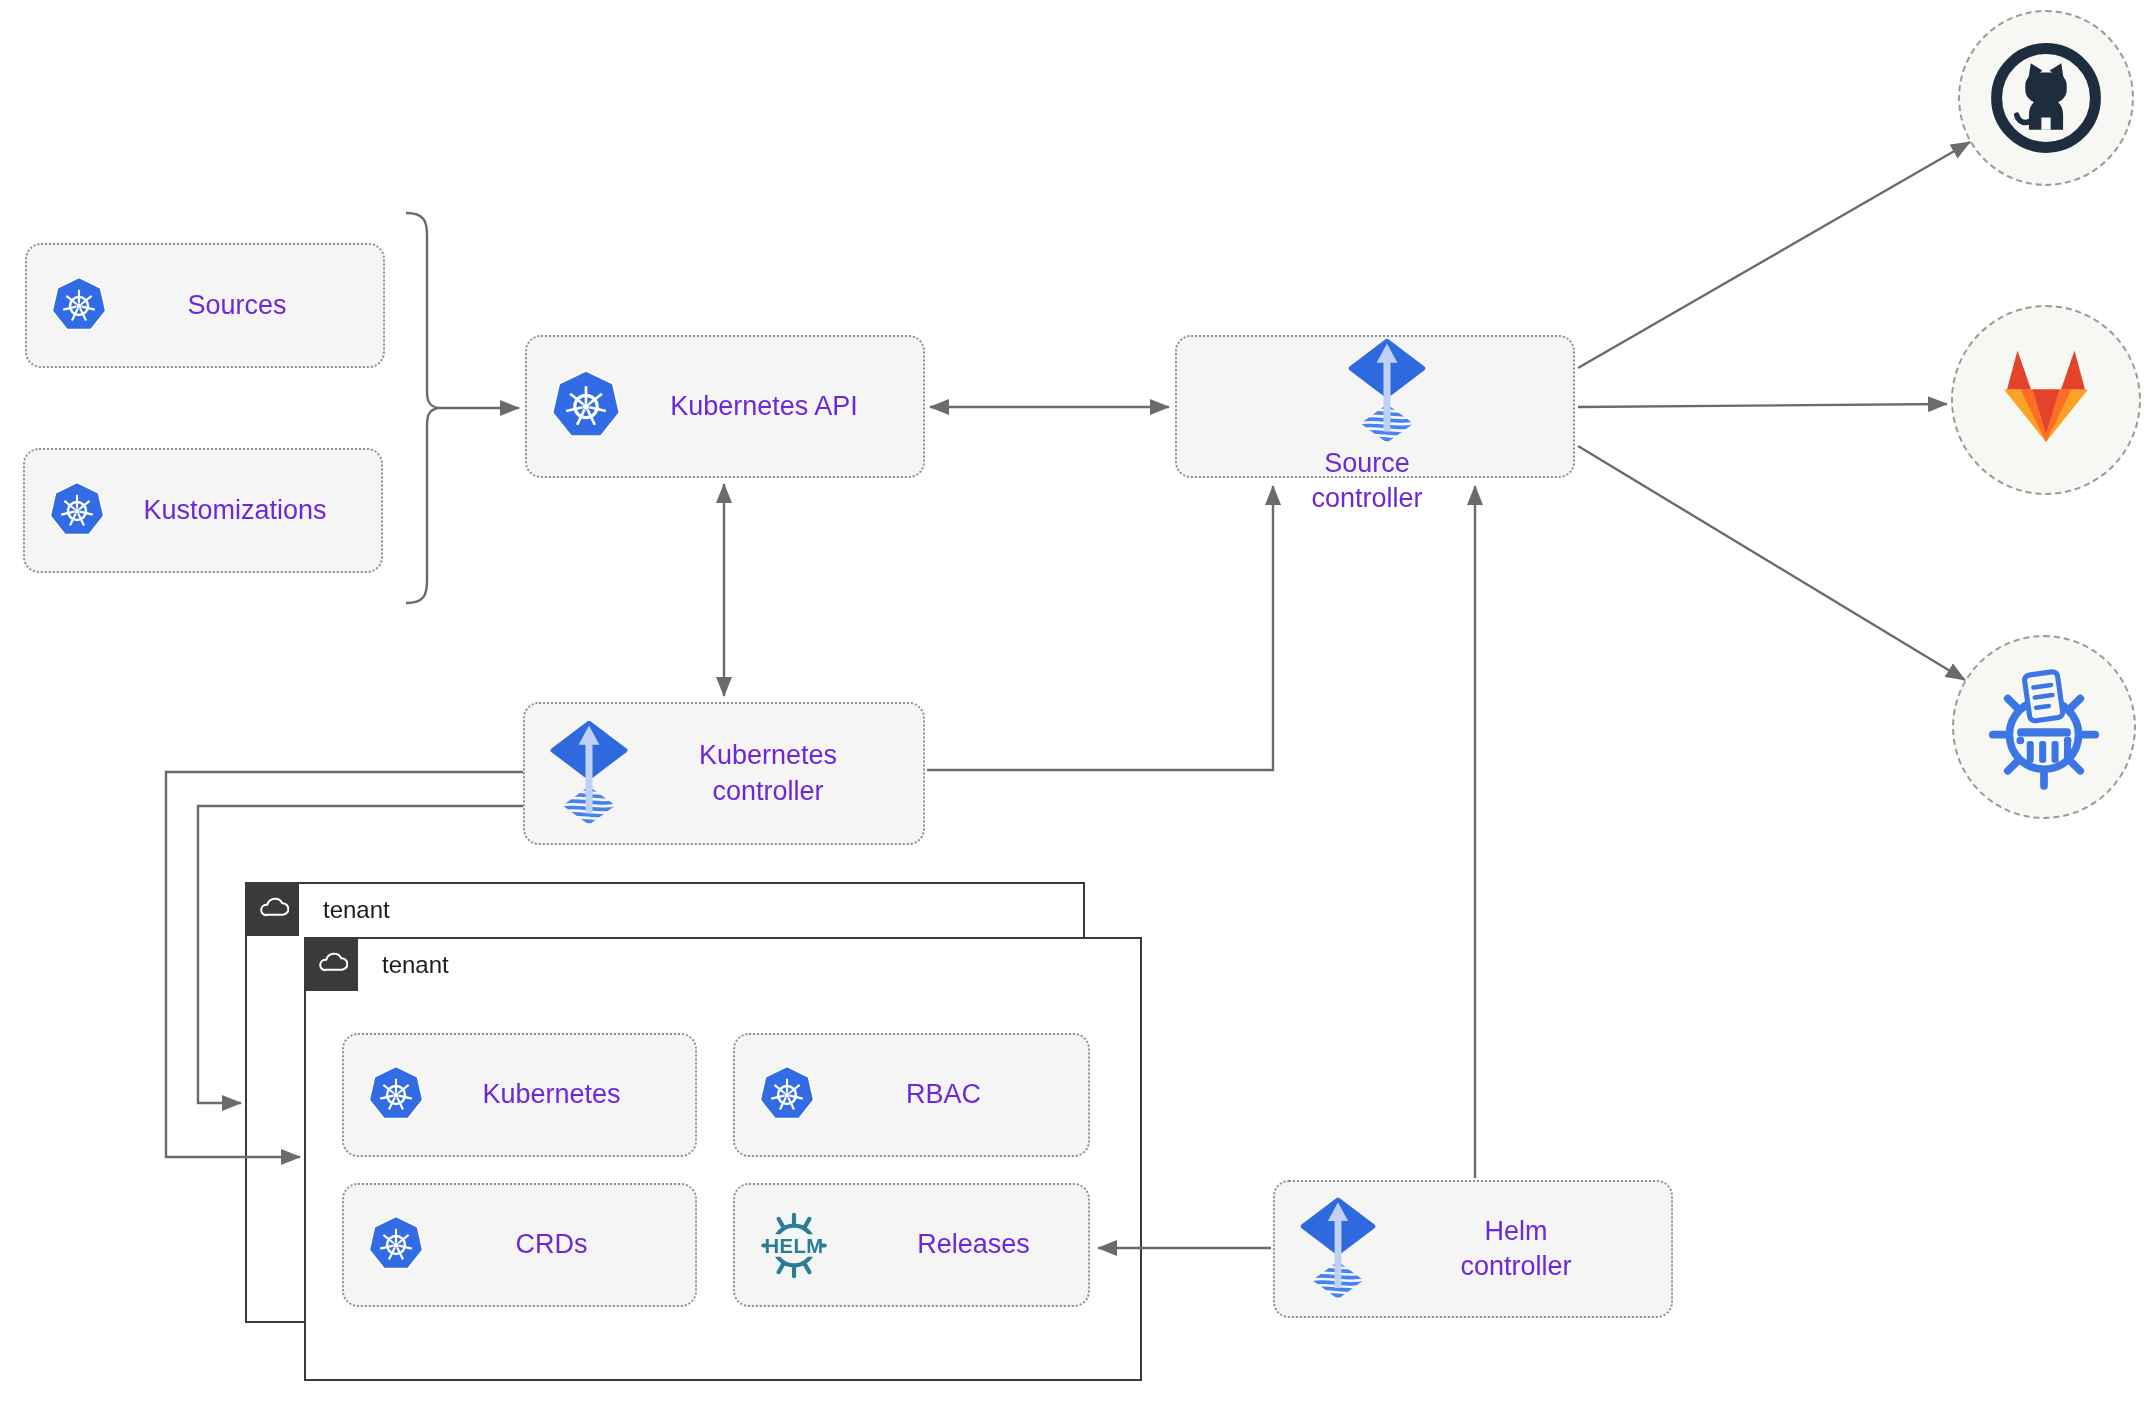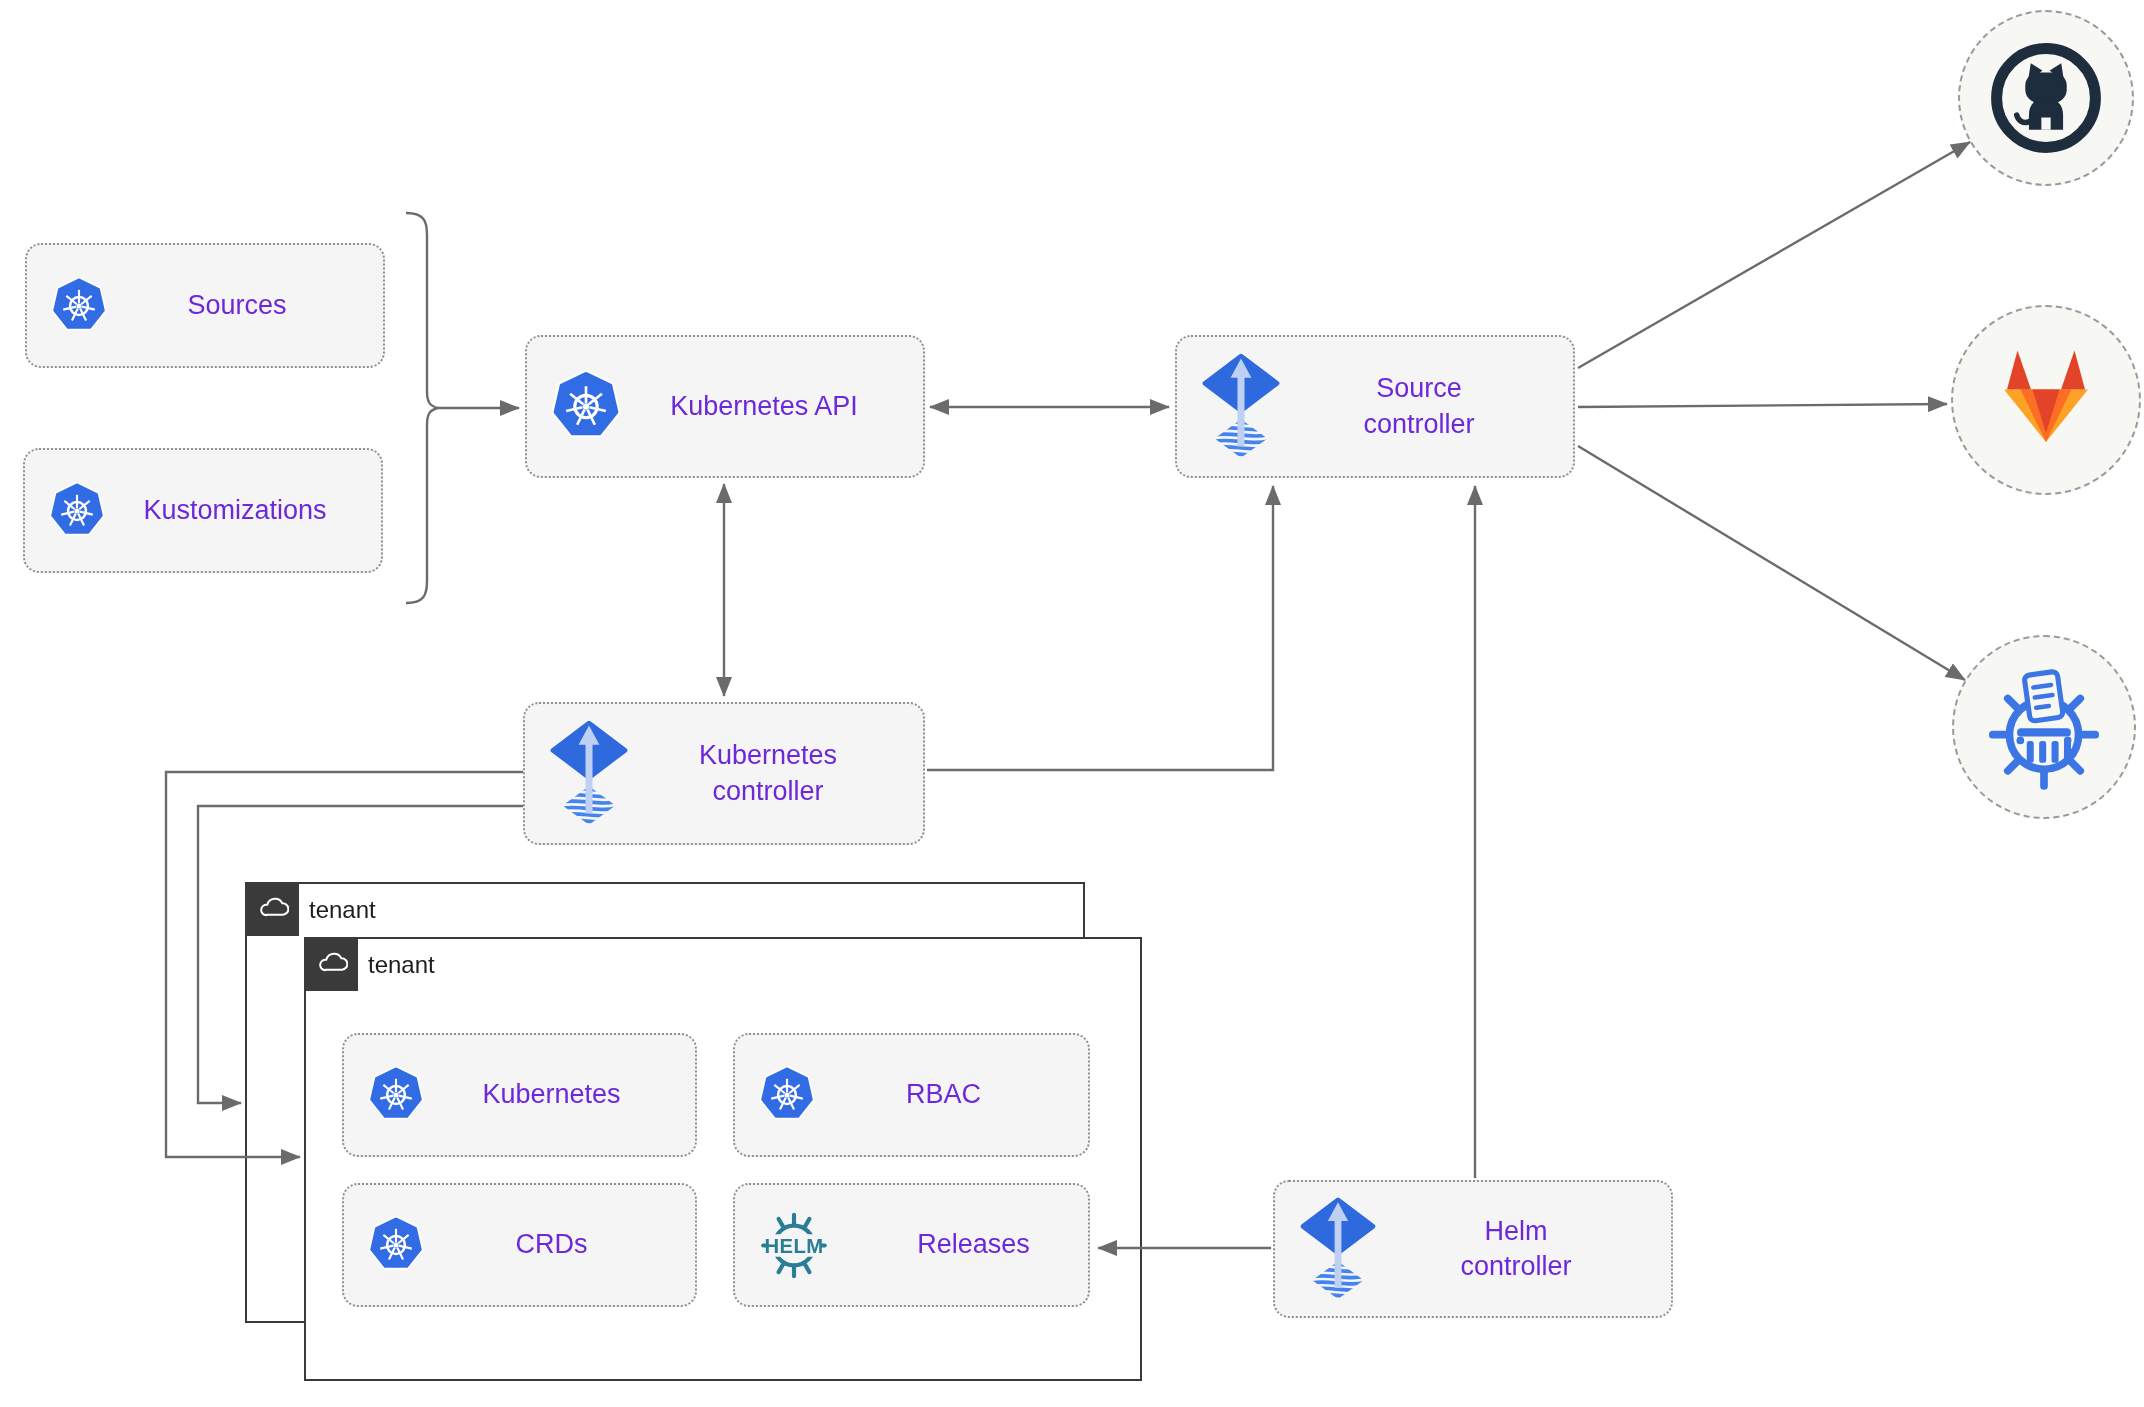--- a/index.html
+++ b/index.html
@@ -7,21 +7,21 @@
          font-family:"Liberation Sans","DejaVu Sans",sans-serif;color:#141414;}
   .node{position:absolute;background:#f5f5f5;border:2px dotted #8f8f8f;border-radius:16px;
         display:flex;align-items:center;box-sizing:border-box;z-index:12;}
   .node .icn{margin-left:24px;flex:none;display:flex;align-items:center;}
   .node .lbl{flex:1;text-align:center;font-size:27px;color:#6d28d9;padding-right:16px;line-height:1.3;}
   .node .lbl span{display:inline-block;max-width:210px;}
   .tenant{position:absolute;background:#ffffff;border:2.5px solid #3a3a3a;box-sizing:border-box;}
   .tz1{z-index:10;} .tz2{z-index:11;}
   .thdr{position:absolute;top:0;left:0;width:52px;height:52px;background:#3a3a3a;
         display:flex;align-items:center;justify-content:center;}
-  .tlbl{position:absolute;left:62px;top:12px;font-size:24px;color:#1d1d1d;}
+  .tlbl{position:absolute;left:76px;top:12px;font-size:24px;color:#1d1d1d;}
   .ext{position:absolute;border-radius:50%;border:2.5px dashed #9a9a9a;background:#f7f8f4;
        display:flex;align-items:center;justify-content:center;z-index:12;box-sizing:border-box;}
   .overlay{position:absolute;left:0;top:0;z-index:50;pointer-events:none;}
   .defsvg{position:absolute;width:0;height:0;overflow:hidden;}
 </style>
 </head>
 <body>
 
 <svg class="defsvg" aria-hidden="true">
   <defs>
@@ -173,21 +173,21 @@
 
   <div class="node" style="left:525px;top:335px;width:400px;height:143px;">
     <span class="icn">
       <svg width="70" height="73" viewBox="0 0 100 104">
           <use href="#sym-k8s"></use>
         </svg>
       </span>
     <span class="lbl"><span style="max-width:260px">Kubernetes API</span></span>
   </div>
 
-  <div class="node" style="left:1175px;top:335px;width:400px;height:143px;">
+  <div class="node" style="left:1175px;top:335px;width:400px;height:143px;flex-direction:column;">
     <span class="icn">
       <svg width="80" height="109" viewBox="0 0 100 136">
           <use href="#sym-flux"></use>
         </svg>
       </span>
     <span class="lbl"><span style="max-width:160px">Source controller</span></span>
   </div>
 
   <div class="node" style="left:523px;top:702px;width:402px;height:143px;">
     <span class="icn">

